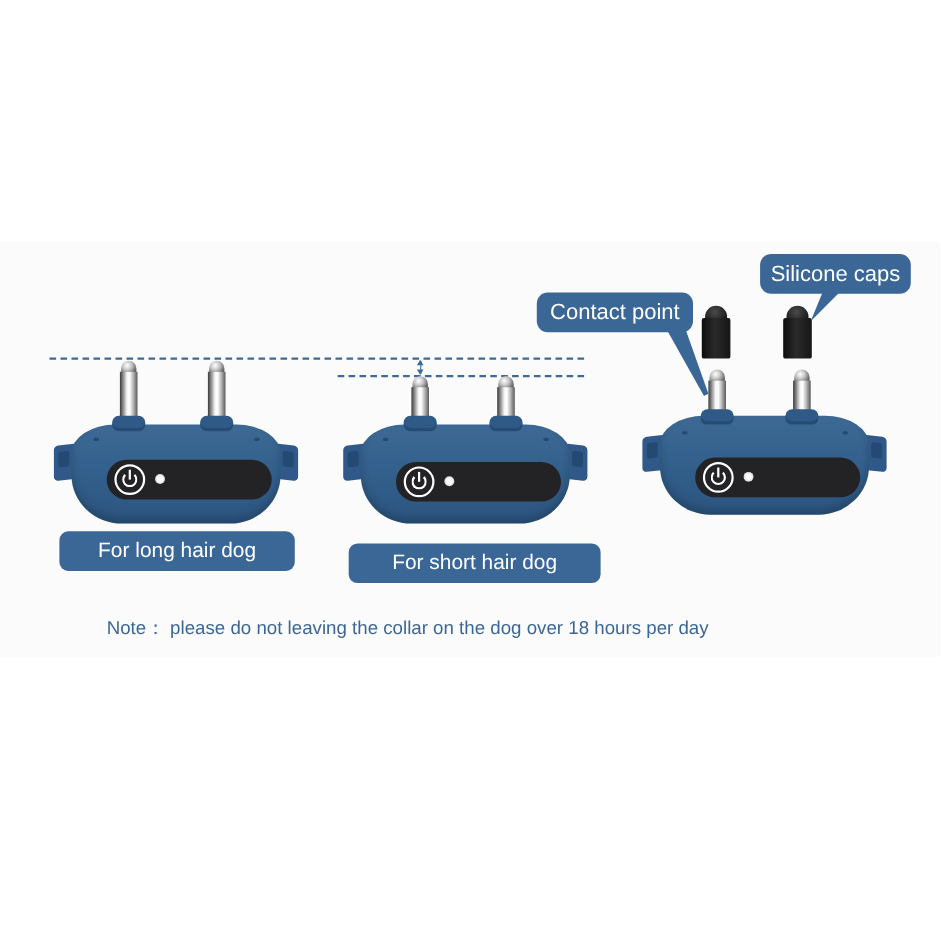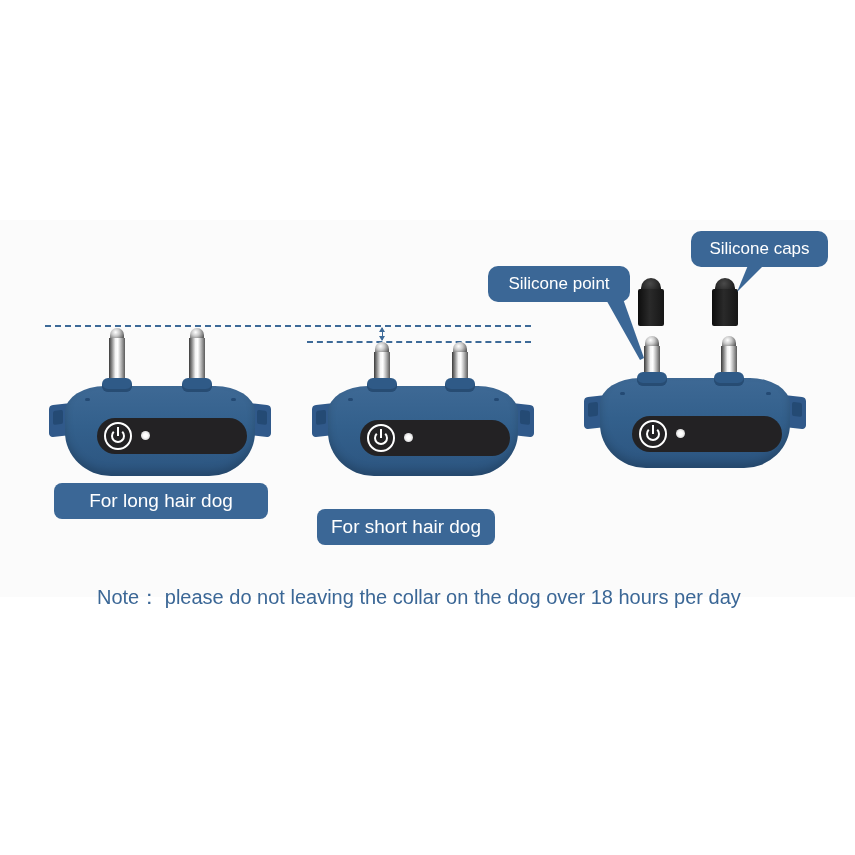--- a/index.html
+++ b/index.html
@@ -35,22 +35,22 @@
   .power:before { content:""; position:absolute; left:5px; top:5px; width:10px; height:10px; border:2px solid #ffffff; border-top-color:transparent; border-radius:50%; }
   .power:after { content:""; position:absolute; left:11px; top:3px; width:2px; height:9px; background:#ffffff; }
   .led { position:absolute; left:44px; top:13px; width:9px; height:9px; border-radius:50%; background:radial-gradient(circle,#ffffff 30%,#bdbdbd 100%); }
   .vent { position:absolute; width:5px; height:3px; background:#244a74; border-radius:2px; }
 
   .cap { position:absolute; width:26px; height:48px; }
   .cap .dome { position:absolute; left:3px; top:0; width:20px; height:14px; border-radius:10px 10px 2px 2px; background:radial-gradient(circle at 45% 40%,#4a4a4a,#111); }
   .cap .sleeve { position:absolute; left:0; top:11px; width:26px; height:37px; background:linear-gradient(90deg,#0d0d0d,#2a2a2a 45%,#161616); border-radius:2px; }
 
   .pill { position:absolute; background:#3b6796; color:#ffffff; border-radius:8px; text-align:center; font-size:19px; }
-  .bubble { position:absolute; background:#3b6796; color:#fff; border-radius:10px; text-align:center; font-size:17px; }
-  .note { position:absolute; left:97px; top:584px; font-size:20px; color:#3b6796; white-space:nowrap; }
+  .bubble { position:absolute; background:#3b6796; color:#fff; border-radius:10px; text-align:center; font-size:20px; }
+  .note { position:absolute; left:97px; top:559px; font-size:17px; color:#3b6796; white-space:nowrap; }
 </style>
 </head>
 <body>
 
 <div class="band"></div>
 
 <div class="dash" style="left:45px; top:325px; width:486px;"></div>
 <div class="dash" style="left:307px; top:341px; width:224px;"></div>
 <div class="arrow" style="left:382px; top:328px; height:12px;"></div>
 
@@ -126,30 +126,30 @@
   </div>
 <div class="cap" style="left:712px; top:278px;">
     <div class="dome"></div>
     <div class="sleeve"></div>
   </div>
 
 <svg style="position:absolute; left:600px; top:296px;" width="50" height="66">
   <polygon points="4,0 22,0 44,62 40,64" fill="#3b6796"></polygon>
 </svg>
 <div class="bubble" style="left:488px; top:266px; width:142px; height:36px; line-height:36px;">
-  <span>Silicone point</span>
+  <span>Contact point</span>
 </div>
 
 <svg style="position:absolute; left:735px; top:258px;" width="40" height="40">
   <polygon points="16,0 36,0 2,34" fill="#3b6796"></polygon>
 </svg>
 <div class="bubble" style="left:691px; top:231px; width:137px; height:36px; line-height:36px;">
   <span>Silicone caps</span>
 </div>
 
 <div class="pill" style="left:54px; top:483px; width:214px; height:36px; line-height:36px;">
   <span>For long hair dog</span>
 </div>
-<div class="pill" style="left:317px; top:509px; width:178px; height:36px; line-height:36px;">
+<div class="pill" style="left:317px; top:494px; width:229px; height:36px; line-height:36px;">
   <span>For short hair dog</span>
 </div>
 
 <div class="note">Note： please do not leaving the collar on the dog over 18 hours per day</div>
 
 </body></html>

